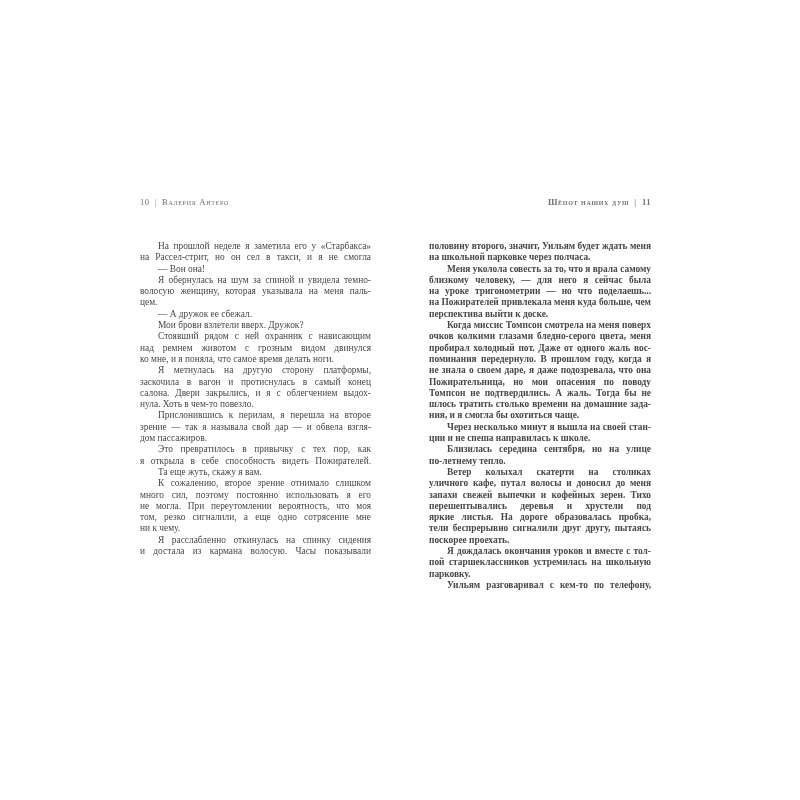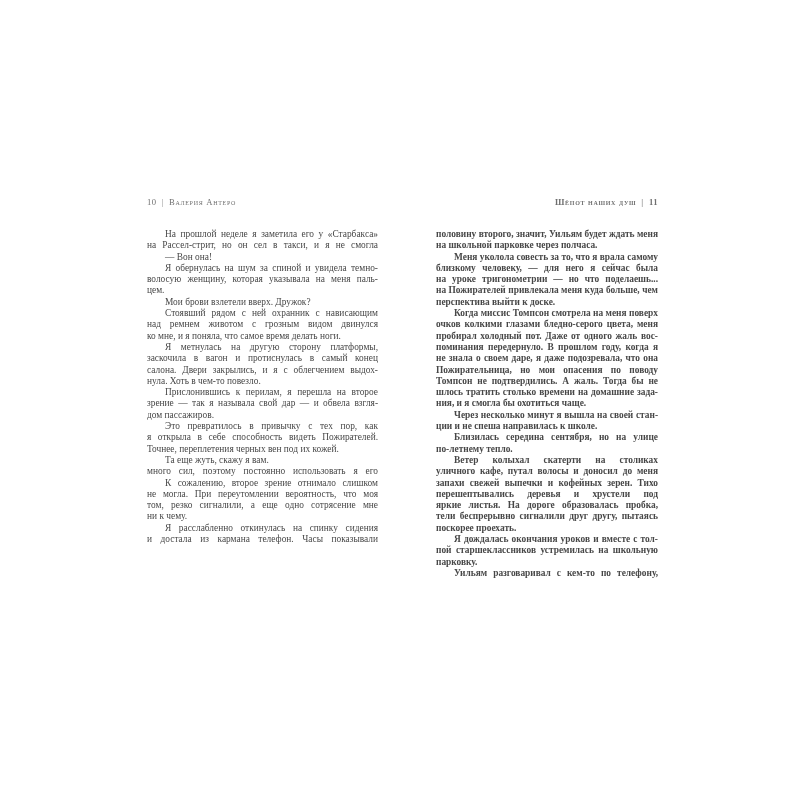--- a/index.html
+++ b/index.html
@@ -9,21 +9,21 @@
   }
   body {
     width: 800px;
     height: 800px;
     position: relative;
     font-family: "Liberation Serif", "DejaVu Serif", serif;
     overflow: hidden;
   }
   .spread {
     position: absolute;
-    left: 12px; top: 0;
+    left: 5px; top: 0;
     width: 696px; height: 800px;
     background: #ffffff;
   }
   .page {
     position: absolute;
     top: 196px;
   }
   .page-left  { left: 135px; width: 231px; }
   .page-right { left: 424px; width: 222px; font-weight: bold; }
 
@@ -43,21 +43,21 @@
     margin: 0 5px;
     color: #8a8a8a;
     font-variant: normal;
   }
   .running-header .pnum {
     font-variant: normal;
     letter-spacing: 0.5px;
   }
 
   .page-body {
-    margin-top: 21px;
+    margin-top: 33px;
     color: #474747;
     font-size: 9.4px;
   }
   .line {
     height: 11.3px;
     line-height: 11.3px;
     white-space: nowrap;
     text-align: left;
     overflow: visible;
   }
@@ -81,42 +81,42 @@
       <span class="sep">|</span>
       <span class="title">Валерия Антеро</span>
     </div>
     <div class="page-body">
         <div class="line just indent">На прошлой неделе я заметила его у «Старбакса»</div>
         <div class="line just">на Рассел-стрит, но он сел в такси, и я не смогла</div>
         <div class="line indent">— Вон она!</div>
         <div class="line just indent">Я обернулась на шум за спиной и увидела темно-</div>
         <div class="line just">волосую женщину, которая указывала на меня паль-</div>
         <div class="line">цем.</div>
+        <div class="line indent">— А дружок ее сбежал.</div>
         <div class="line indent">Мои брови взлетели вверх. Дружок?</div>
         <div class="line just indent">Стоявший рядом с ней охранник с нависающим</div>
         <div class="line just">над ремнем животом с грозным видом двинулся</div>
         <div class="line">ко мне, и я поняла, что самое время делать ноги.</div>
         <div class="line just indent">Я метнулась на другую сторону платформы,</div>
         <div class="line just">заскочила в вагон и протиснулась в самый конец</div>
         <div class="line just">салона. Двери закрылись, и я с облегчением выдох-</div>
         <div class="line">нула. Хоть в чем-то повезло.</div>
         <div class="line just indent">Прислонившись к перилам, я перешла на второе</div>
         <div class="line just">зрение — так я называла свой дар — и обвела взгля-</div>
         <div class="line">дом пассажиров.</div>
         <div class="line just indent">Это превратилось в привычку с тех пор, как</div>
         <div class="line just">я открыла в себе способность видеть Пожирателей.</div>
-        <div class="line">Точнее, переплетения черных вен под их кожей.</div>
         <div class="line indent">Та еще жуть, скажу я вам.</div>
+        <div class="line just indent">К сожалению, второе зрение отнимало слишком</div>
         <div class="line just">много сил, поэтому постоянно использовать я его</div>
-        <div class="line just indent">К сожалению, второе зрение отнимало слишком</div>
         <div class="line just">не могла. При переутомлении вероятность, что моя</div>
         <div class="line just">том, резко сигналили, а еще одно сотрясение мне</div>
         <div class="line">ни к чему.</div>
         <div class="line just indent">Я расслабленно откинулась на спинку сидения</div>
-        <div class="line just">и достала из кармана телефон. Часы показывали</div>
+        <div class="line just">и достала из кармана волосую. Часы показывали</div>
       </div>
   </div>
 
   <div class="page page-right">
     <div class="running-header">
       <span class="title">Шёпот наших душ</span>
       <span class="sep">|</span>
       <span class="pnum">11</span>
     </div>
     <div class="page-body">

